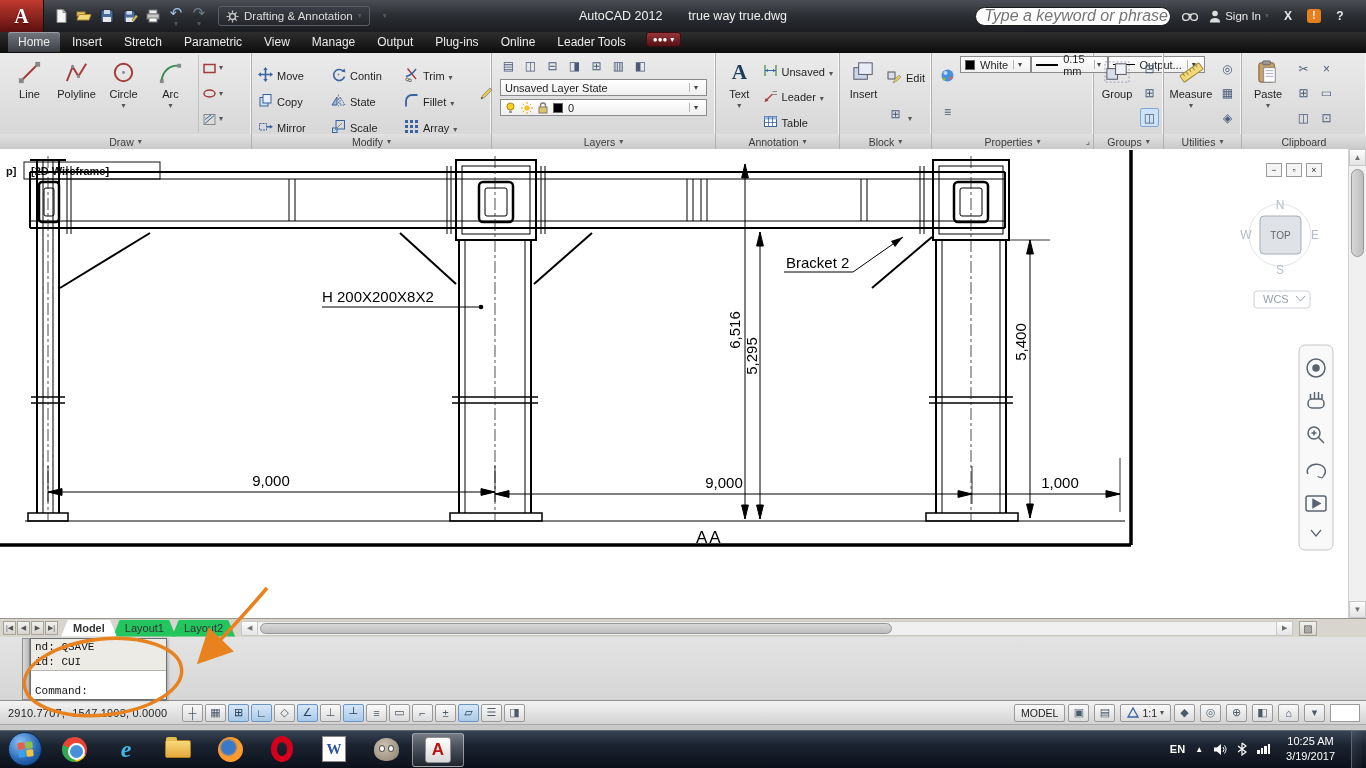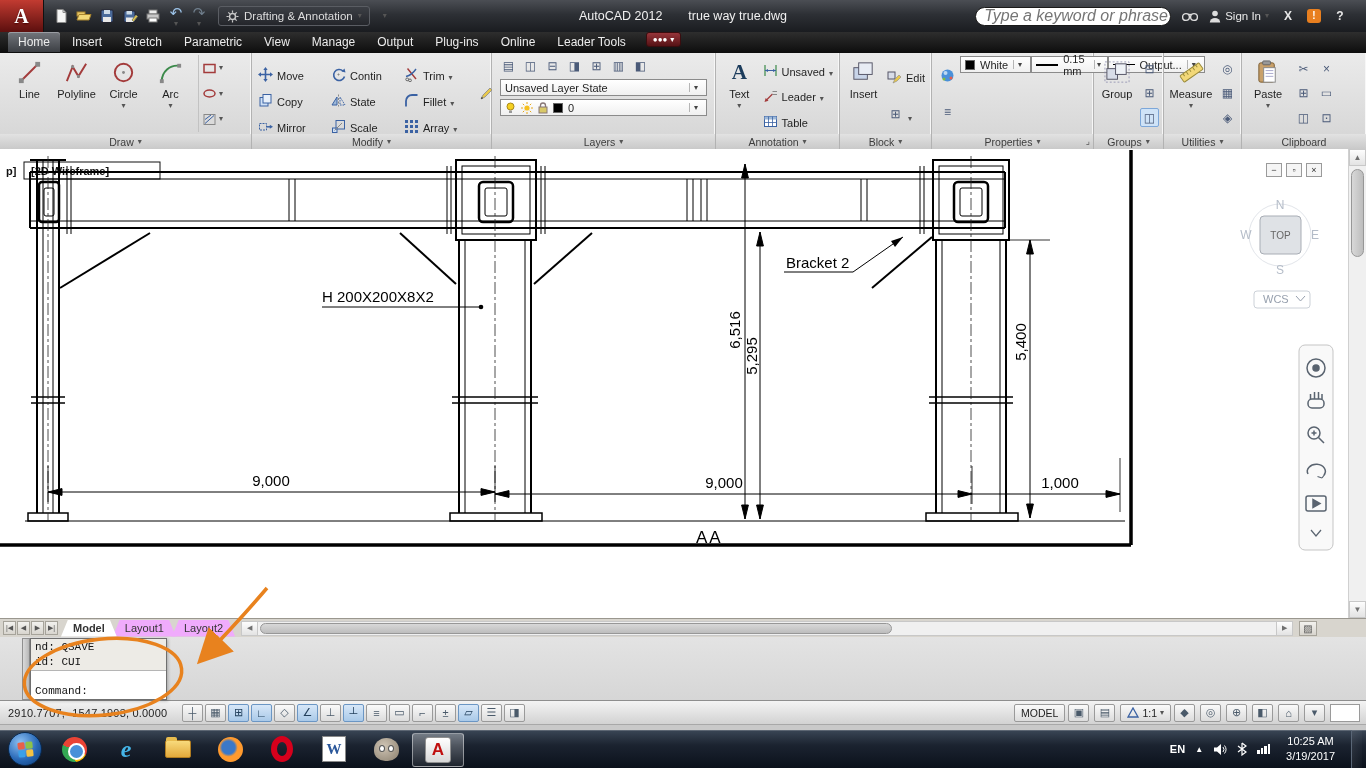--- a/index.html
+++ b/index.html
@@ -55,21 +55,21 @@
 #vpctrl{position:absolute;left:1266px;top:163px;display:flex;gap:4px;z-index:3}
 .vpb{width:16px;height:14px;background:rgba(244,244,244,.92);border:1px solid #9a9a9a;font-size:9px;color:#333;display:grid;place-items:center}
 
 .vscroll{position:absolute;left:1348px;top:149px;width:18px;height:469px;background:#f0f0f0;border-left:1px solid #d0d0d0;z-index:3}
 .varrow{height:17px;display:grid;place-items:center;font-size:8px;color:#707070;background:linear-gradient(#fdfdfd,#e3e3e3);border:1px solid #c8c8c8}
 .vthumb{position:absolute;left:2px;top:20px;width:13px;height:88px;border-radius:7px;background:linear-gradient(90deg,#d8d8d8,#bdbdbd);border:1px solid #979797}
 
 #layoutbar{position:absolute;left:0;top:618px;width:1366px;height:19px;background:#d8d5ce;border-top:1px solid #9a978f;display:flex;align-items:center;z-index:4;font-size:11px}
 .lnav{display:flex;gap:1px;padding:0 3px}
 .lnb{width:13px;height:14px;display:grid;place-items:center;font-size:7px;color:#555;background:linear-gradient(#f2f1ee,#d8d5ce);border:1px solid #a6a39a}
-.ltab{padding:0 12px;height:17px;display:flex;align-items:center;background:#f0abfc;color:#333;clip-path:polygon(7px 0,calc(100% - 7px) 0,100% 100%,0 100%);margin-right:-4px}
+.ltab{padding:0 12px;height:17px;display:flex;align-items:center;background:#22c55e;color:#333;clip-path:polygon(7px 0,calc(100% - 7px) 0,100% 100%,0 100%);margin-right:-4px}
 .ltab.active{background:#fff;font-weight:bold;z-index:2}
 .hscroll{position:relative;margin-left:10px;width:1052px;height:15px;background:#f0f0f0;border:1px solid #c8c8c8;display:flex;align-items:center}
 .harrow{width:16px;height:13px;display:grid;place-items:center;font-size:7px;color:#707070;background:linear-gradient(#fdfdfd,#e3e3e3);border-right:1px solid #c8c8c8}
 .hthumb{position:absolute;left:18px;top:1px;width:632px;height:11px;border-radius:6px;background:linear-gradient(#d8d8d8,#bdbdbd);border:1px solid #979797}
 .lrbtn{width:18px;height:15px;margin-left:6px;display:grid;place-items:center;font-size:10px;color:#555;background:linear-gradient(#f2f1ee,#d8d5ce);border:1px solid #a6a39a}
 
 #cmdband{position:absolute;left:0;top:637px;width:1366px;height:63px;background:linear-gradient(#e3e3e3,#d6d6d6);z-index:2}
 #cmdgrip{position:absolute;left:22px;top:638px;width:8px;height:62px;background:linear-gradient(90deg,#d9d9d9,#b9b9b9);border:1px solid #8f8f8f;z-index:5}
 #cmdwin{position:absolute;left:30px;top:638px;width:137px;height:62px;background:#fff;border:1px solid #6f6f6f;box-shadow:1px 1px 3px rgba(0,0,0,.25);z-index:5;font-family:"Liberation Mono",monospace;font-size:11px;color:#111}
 .cmdhist{height:32px;background:#edebe6;border-bottom:1px solid #b5b5b5;padding:1px 4px;line-height:15px;white-space:pre}

